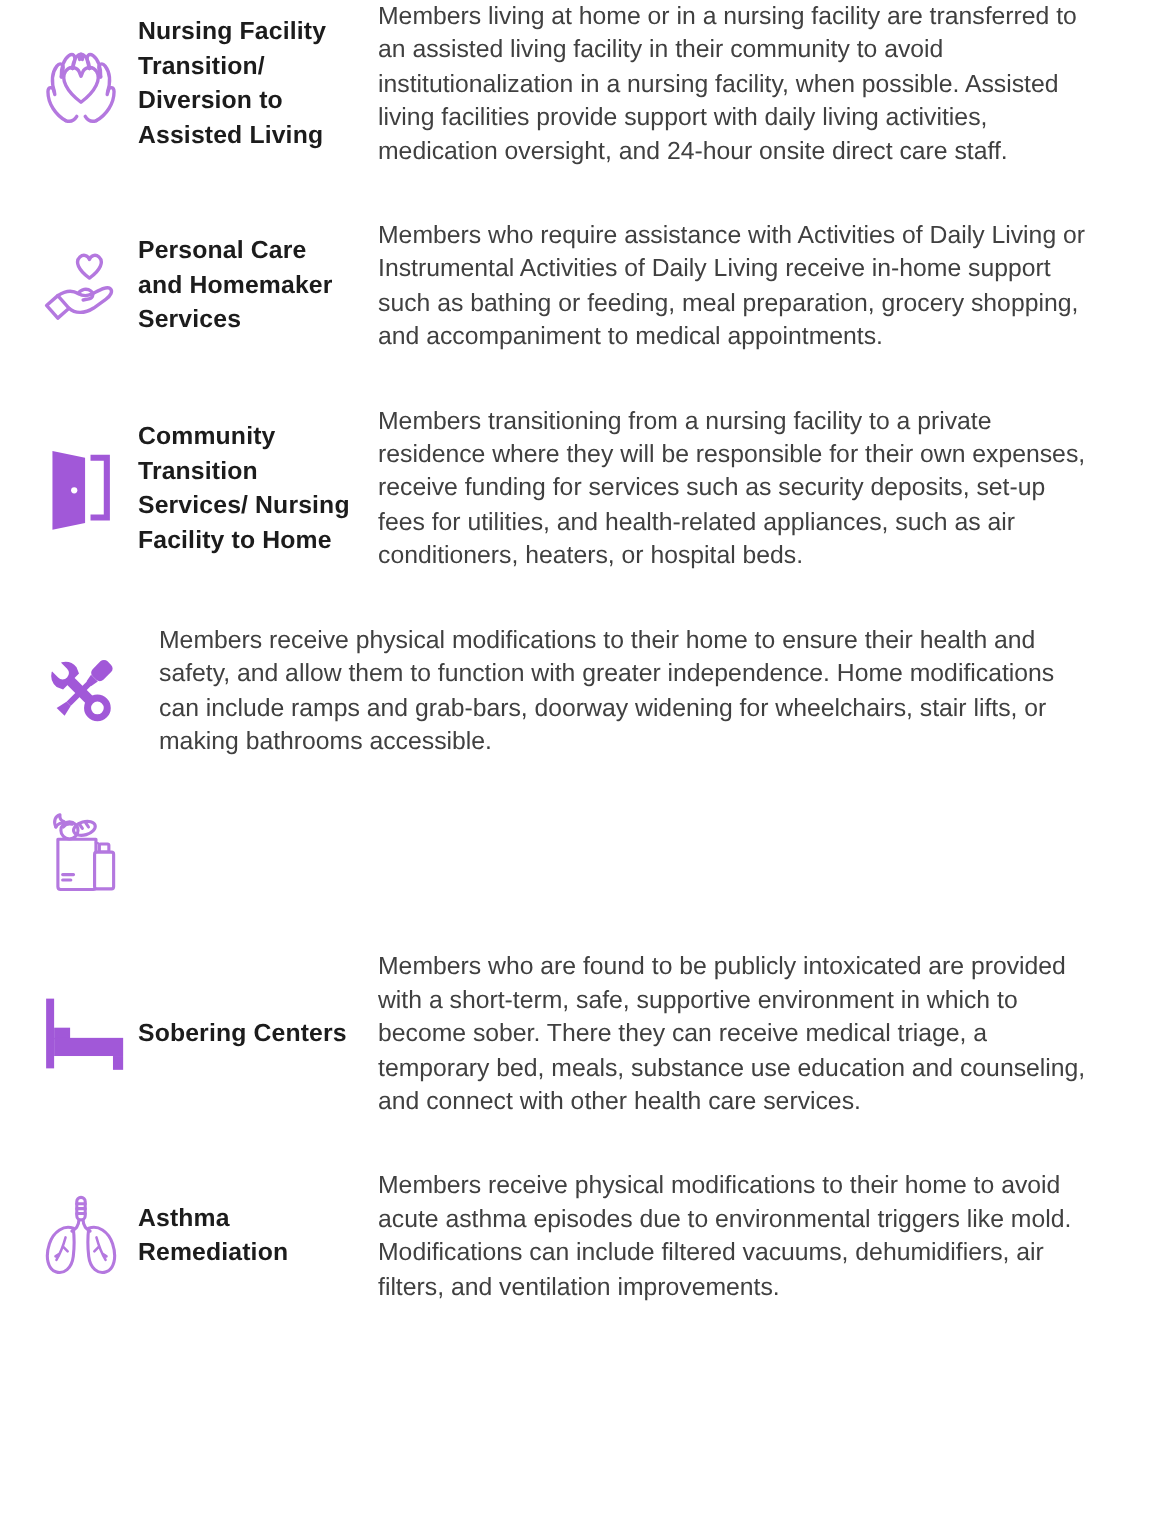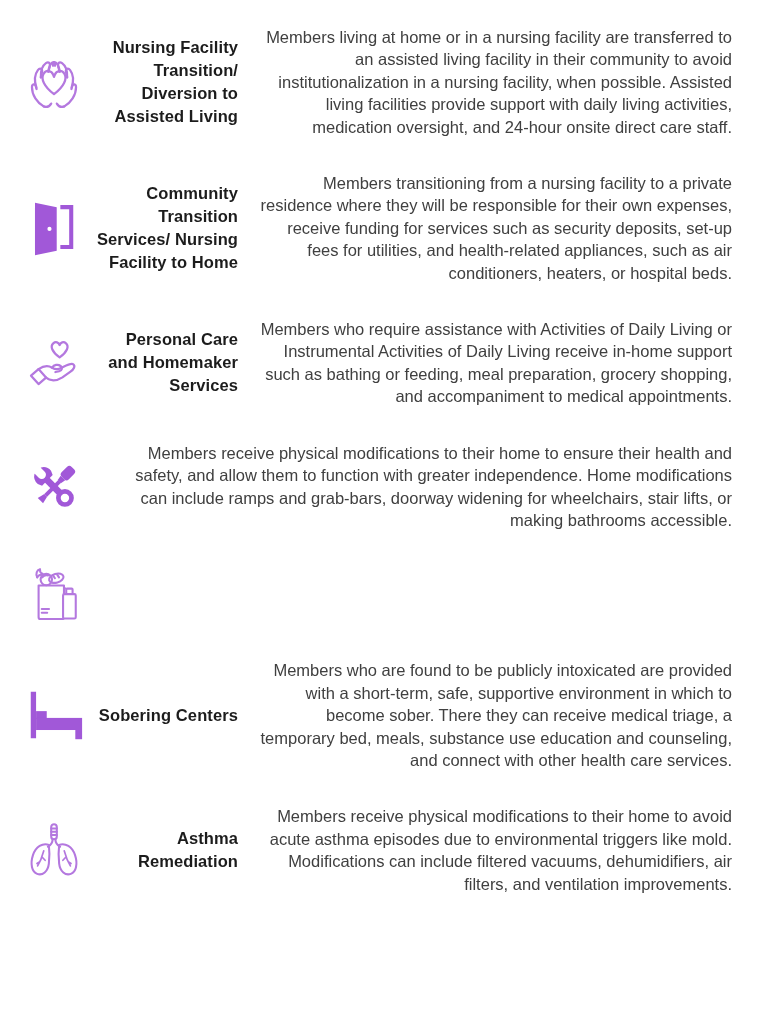--- a/index.html
+++ b/index.html
@@ -12,23 +12,22 @@
   html,body{margin:0;padding:0;background:var(--page-bg);}
   body{
     width:768px;
     font-family:"Liberation Sans", sans-serif;
     -webkit-text-size-adjust:none;
   }
   .page{
     box-sizing:border-box;
     width:768px;
     min-height:1024px;
-    padding:26px 20px 8px 16px;
+    padding:0 20px 8px 16px;
     background:var(--page-bg);
-    text-align:right;
   }
   .row{
     display:flex;
     align-items:center;
     margin-bottom:34px;
   }
   .row:last-child{margin-bottom:0;}
   .icon-cell{
     flex:0 0 76px;
     width:76px;
@@ -74,41 +73,41 @@
         </g>
         <use href="#hand-l" transform="translate(64 0) scale(-1 1)"></use>
       </svg>
     </div>
     <h3 class="title-cell">Nursing Facility Transition/ Diversion to Assisted Living</h3>
     <p class="desc-cell">Members living at home or in a nursing facility are transferred to an assisted living facility in their community to avoid institutionalization in a nursing facility, when possible. Assisted living facilities provide support with daily living activities, medication oversight, and 24-hour onsite direct care staff.</p>
   </section>
 
   <section class="row">
     <div class="icon-cell">
-      <svg class="fill-icon" width="58" height="62" viewBox="0 0 64 64" fill="none">
-        <polygon fill="currentColor" points="11,4 35,9 35,57 11,62"></polygon>
-        <circle cx="27" cy="33" r="2.3" fill="#ffffff"></circle>
-        <path d="M39 9 H51 V53 H39" fill="none" stroke="currentColor" stroke-width="4.5"></path>
-      </svg>
-    </div>
-    <h3 class="title-cell">Community Transition Services/ Nursing Facility to Home</h3>
-    <p class="desc-cell">Members transitioning from a nursing facility to a private residence where they will be responsible for their own expenses, receive funding for services such as security deposits, set-up fees for utilities, and health-related appliances, such as air conditioners, heaters, or hospital beds.</p>
-  </section>
-
-  <section class="row">
-    <div class="icon-cell">
       <svg class="stroke-icon" width="60" height="60" viewBox="0 0 64 64" fill="none" stroke="currentColor" stroke-width="2.4" stroke-linecap="round" stroke-linejoin="round">
         <path d="M38 26 C30 20.4 27.6 14.2 31.2 11 C33.9 8.7 37 10 38 12.8 C39 10 42.1 8.7 44.8 11 C48.4 14.2 46 20.4 38 26 Z"></path>
         <path d="M7.5 45.5 L15.5 38.5 L23.5 47.5 L15.5 54.5 Z"></path>
         <path d="M15.5 38.5 C21 34.8 26 34.5 30 37 C33 38.8 36.3 39 39.5 37.4 C44.5 35 50 31.5 52.6 33.4 C55 35.2 53.2 38.6 49.6 41.2 L41 47.3 C34.5 51.6 27.5 51.3 23.5 47.5"></path>
         <path d="M30 37 C32 33.8 36.2 33 39 35.2 C41.3 37 40.6 40.2 37.6 40.8 L33.5 41.6"></path>
       </svg>
     </div>
     <h3 class="title-cell">Personal Care and Homemaker Services</h3>
     <p class="desc-cell">Members who require assistance with Activities of Daily Living or Instrumental Activities of Daily Living receive in-home support such as bathing or feeding, meal preparation, grocery shopping, and accompaniment to medical appointments.</p>
+  </section>
+
+  <section class="row">
+    <div class="icon-cell">
+      <svg class="fill-icon" width="58" height="62" viewBox="0 0 64 64" fill="none">
+        <polygon fill="currentColor" points="11,4 35,9 35,57 11,62"></polygon>
+        <circle cx="27" cy="33" r="2.3" fill="#ffffff"></circle>
+        <path d="M39 9 H51 V53 H39" fill="none" stroke="currentColor" stroke-width="4.5"></path>
+      </svg>
+    </div>
+    <h3 class="title-cell">Community Transition Services/ Nursing Facility to Home</h3>
+    <p class="desc-cell">Members transitioning from a nursing facility to a private residence where they will be responsible for their own expenses, receive funding for services such as security deposits, set-up fees for utilities, and health-related appliances, such as air conditioners, heaters, or hospital beds.</p>
   </section>
 
   <section class="row">
     <div class="icon-cell">
       <svg class="fill-icon" width="60" height="60" viewBox="0 0 64 64" fill="none">
         <g transform="rotate(-45 32 32)">
           <path fill="currentColor" d="M22 17.5 A10.5 10.5 0 0 1 27 7.5 L27.5 7.5 L27.5 13.5 A4.5 4.5 0 0 0 36.5 13.5 L36.5 7.5 L37 7.5 A10.5 10.5 0 0 1 42 17.5 L40 22 L24 22 Z"></path>
           <rect fill="currentColor" x="28.4" y="21" width="7.2" height="22"></rect>
           <circle cx="32" cy="48.5" r="7" fill="none" stroke="currentColor" stroke-width="5"></circle>
         </g>

